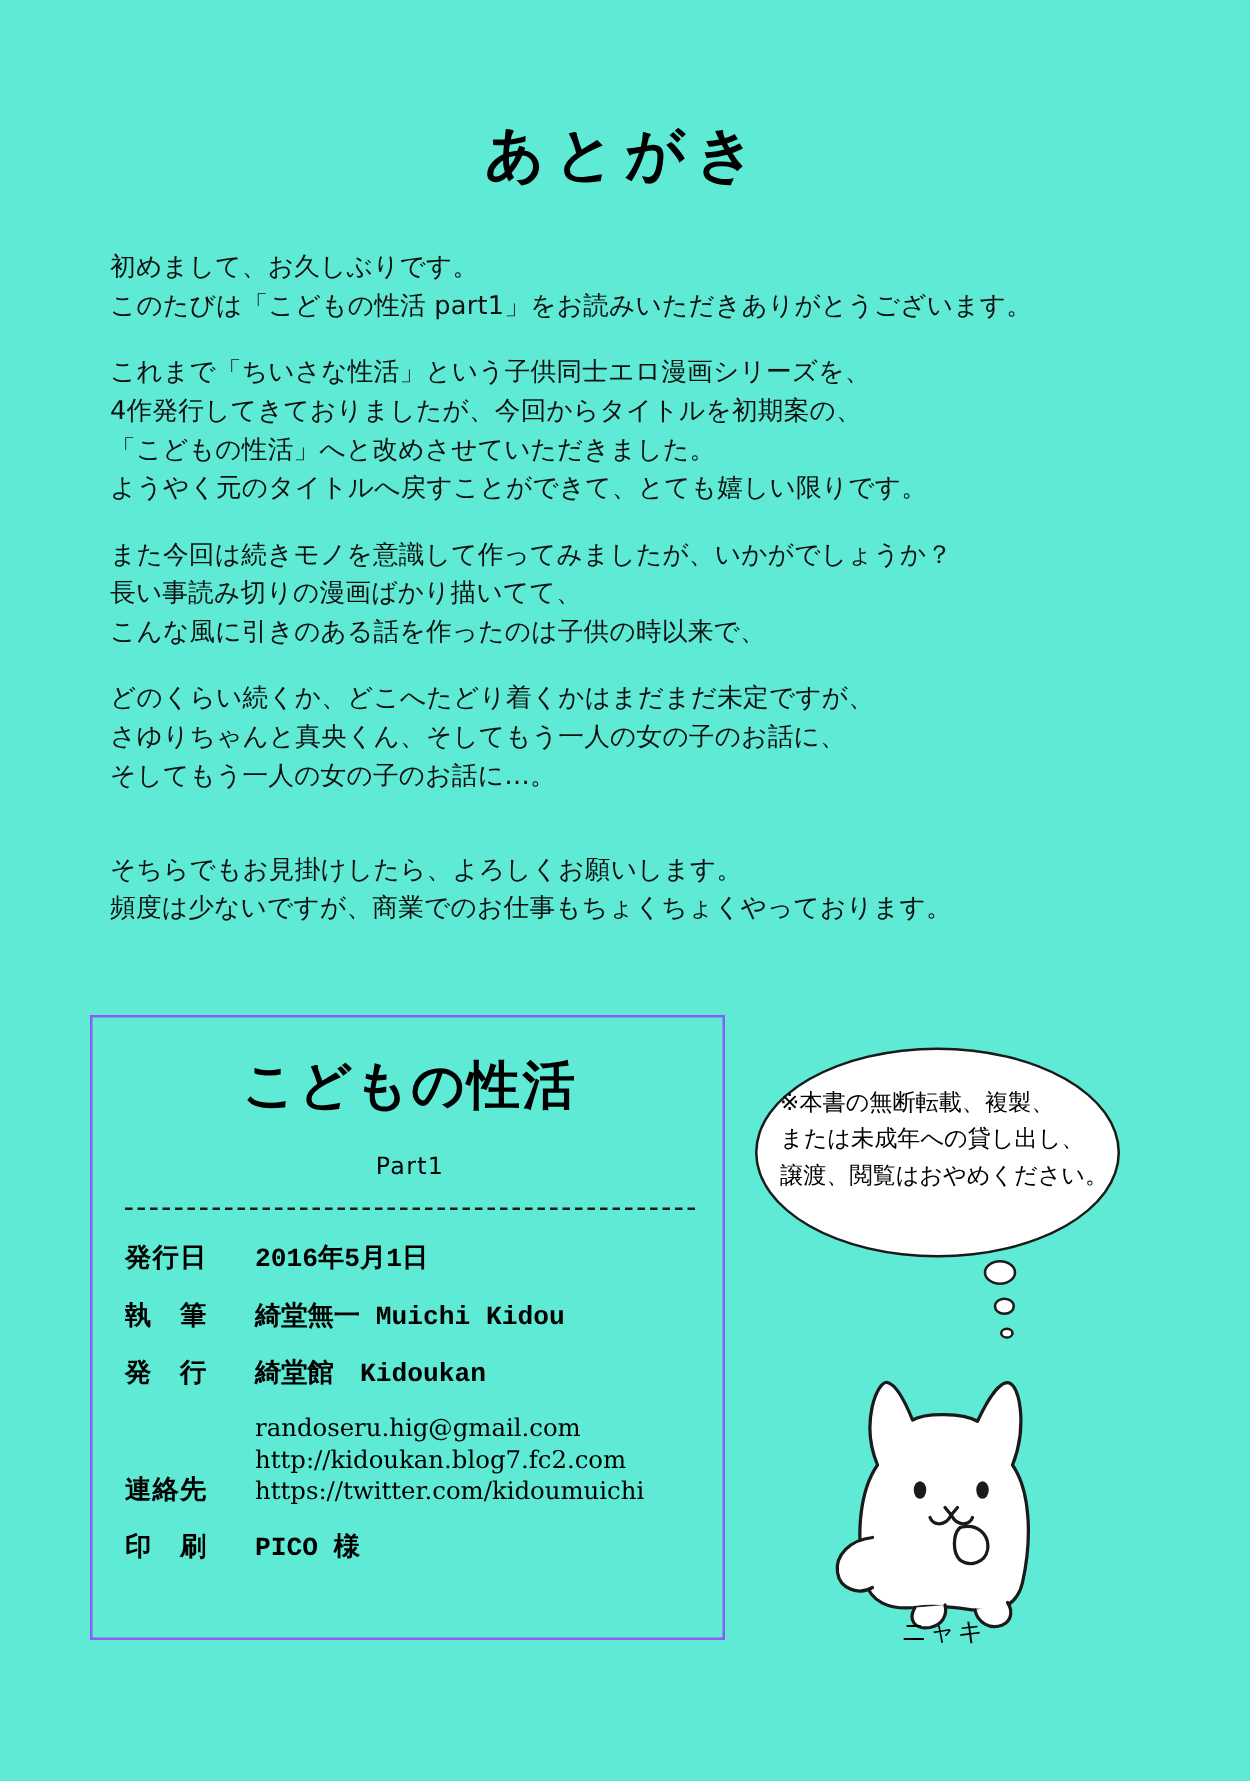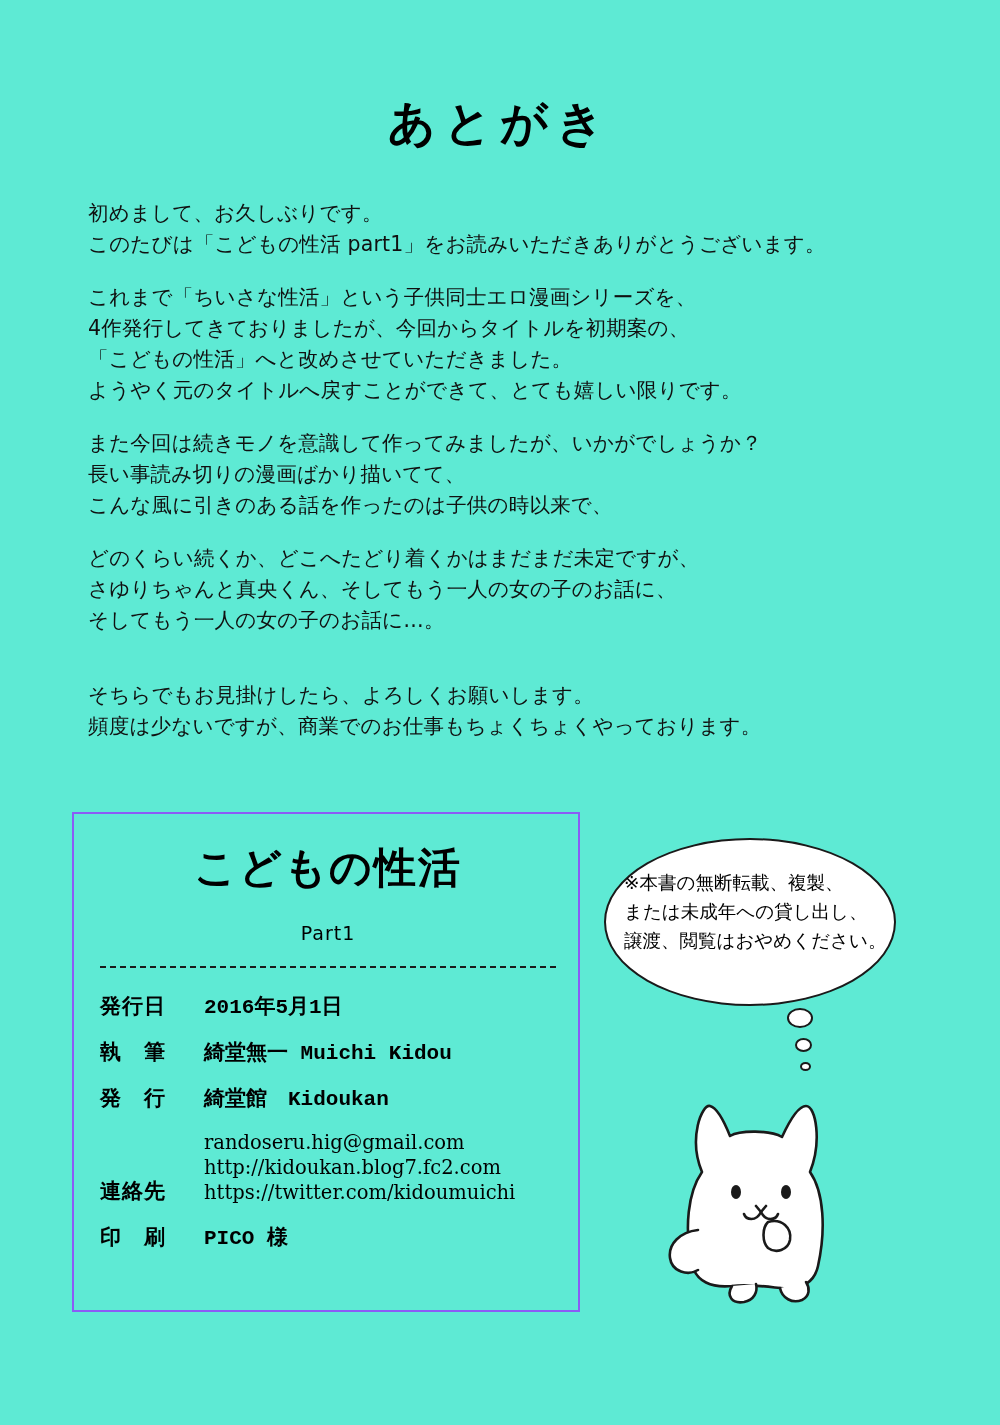--- a/index.html
+++ b/index.html
@@ -278,14 +278,15 @@
       <ellipse cx="96" cy="112" rx="5" ry="7" fill="#1a1a1a" stroke="none"></ellipse>
       <ellipse cx="146" cy="112" rx="5" ry="7" fill="#1a1a1a" stroke="none"></ellipse>
 
       <path d="M116 126 l5 6 l5 -6" fill="none"></path>
       <path d="M121 132 C 116 142, 106 140, 104 134" fill="none"></path>
       <path d="M121 132 C 126 142, 136 140, 138 134" fill="none"></path>
 
       <path d="M128 142 C 142 138, 152 148, 150 160 C 148 170, 136 174, 128 168 C 122 162, 122 148, 128 142 Z"></path>
     </g>
   </svg>
+  <div class="cat-caption">ニャキ</div>
 
 </div>
 
 </body></html>

